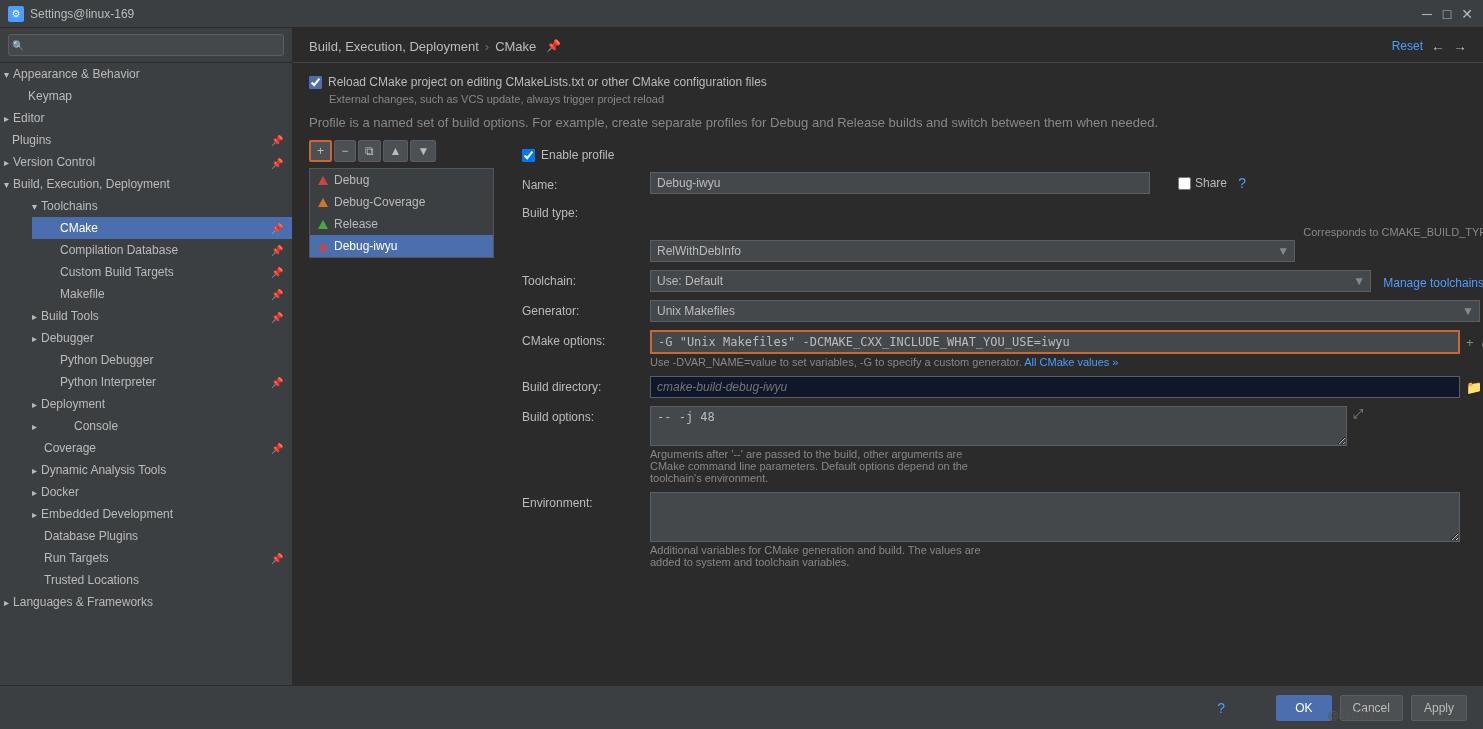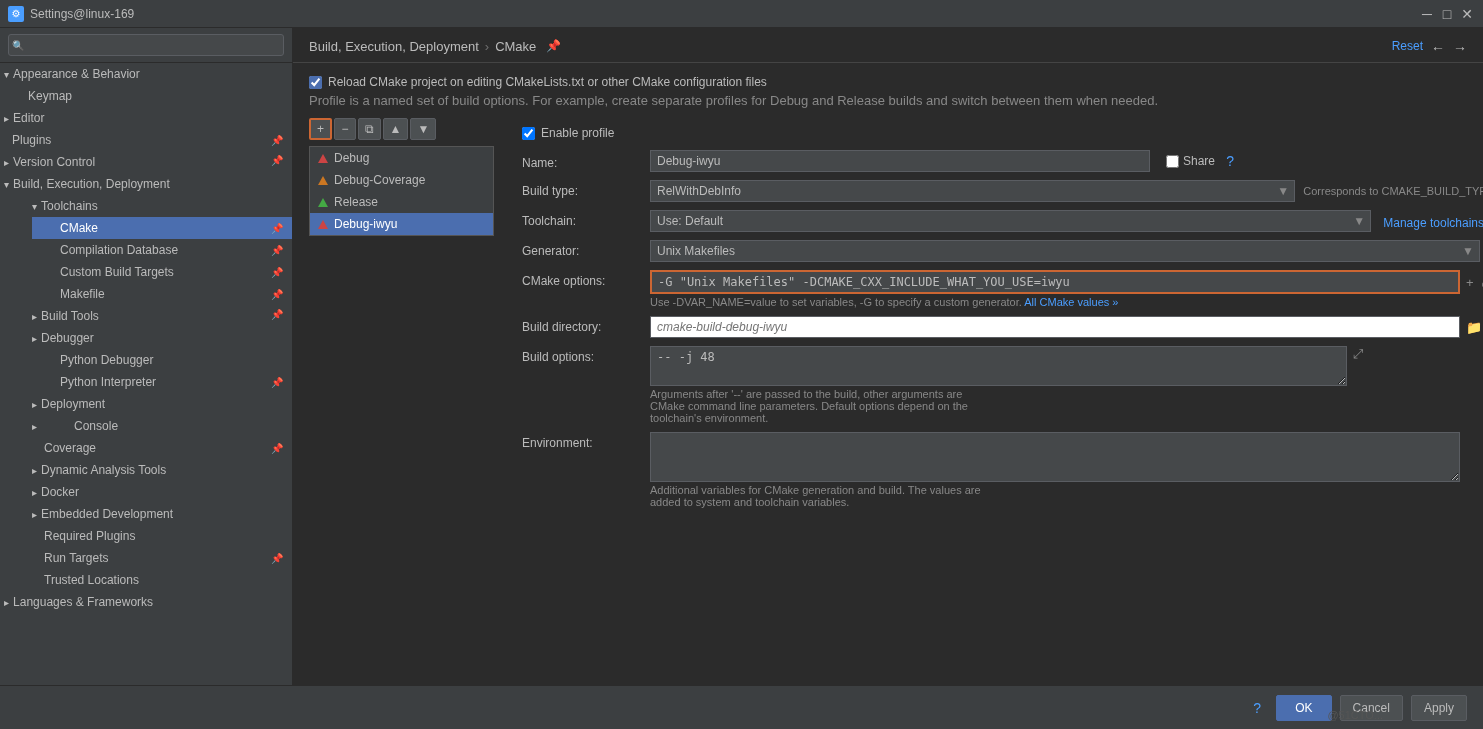--- a/index.html
+++ b/index.html
@@ -83,21 +83,21 @@
       display: flex;
       align-items: center;
       gap: 4px;
       color: #bbbbbb;
     }
     .sidebar-item.selected { background: #4b6eaf; color: white; }
     .sidebar-group {
       padding: 4px 8px 4px 4px;
       cursor: pointer;
       display: flex;
-      align-items: flex-start;
+      align-items: flex-end;
       gap: 4px;
       color: #bbbbbb;
       font-weight: 500;
     }
     .sidebar-group.expanded .arrow::before { content: '▾'; }
     .sidebar-group .arrow::before { content: '▸'; font-size: 10px; }
     .sidebar-sub { padding-left: 16px; }
     .sidebar-sub .sidebar-item { padding-left: 12px; }
     .pin-icon {
       margin-left: auto;
@@ -219,21 +219,21 @@
       border: 1px solid #5a5d62;
       color: #bbbbbb;
       padding: 3px 6px;
       font-size: 12px;
       outline: none;
     }
     .share-row {
       display: flex;
       align-items: center;
       gap: 4px;
-      margin-left: 8px;
+      margin-left: 20px;
     }
     .select-wrap {
       position: relative;
       flex: 1;
     }
     .form-select {
       width: 100%;
       background: #45484a;
       border: 1px solid #5a5d62;
       color: #bbbbbb;
@@ -275,21 +275,21 @@
       margin-top: 2px;
     }
     .cmake-options-link {
       color: #4b9eff;
       text-decoration: none;
       cursor: pointer;
       font-size: 11px;
     }
     .build-dir-input {
       width: 100%;
-      background: #ffffff;
+      background: #0f172a;
       border: 1px solid #5a5d62;
       color: #888;
       padding: 3px 6px;
       font-size: 12px;
       outline: none;
       font-style: italic;
     }
     .build-options-area {
       width: 100%;
       background: #45484a;
@@ -344,20 +344,21 @@
       gap: 8px;
     }
     .btn-ok {
       background: #4b6eaf;
       border: 1px solid #4b6eaf;
       color: white;
       padding: 5px 18px;
       cursor: pointer;
       font-size: 12px;
       border-radius: 2px;
+      margin-left: 36px;
     }
     .btn-cancel, .btn-apply {
       background: #4c5052;
       border: 1px solid #5a5d62;
       color: #bbbbbb;
       padding: 5px 12px;
       cursor: pointer;
       font-size: 12px;
       border-radius: 2px;
     }
@@ -556,21 +557,21 @@
       <div class="sidebar-group" style="padding-left:16px;">
         <span class="arrow"></span>
         <span>Docker</span>
       </div>
       <div class="sidebar-group" style="padding-left:16px;">
         <span class="arrow"></span>
         <span>Embedded Development</span>
       </div>
       <div class="sidebar-item" style="padding-left:28px;">
         <div class="sidebar-item-inner">
-          <span>Required Plugins</span>
+          <span>Database Plugins</span>
         </div>
       </div>
       <div class="sidebar-item" style="padding-left:28px;">
         <div class="sidebar-item-inner">
           <span>Run Targets</span>
           <span class="pin-icon">📌</span>
         </div>
       </div>
       <div class="sidebar-item" style="padding-left:28px;">
         <div class="sidebar-item-inner">
@@ -599,20 +600,21 @@
         <button class="nav-btn">→</button>
       </div>
     </div>
 
     <div class="content-scroll">
 
       <div class="checkbox-row">
         <input type="checkbox" id="reload-cb" checked="" style="">
         <label for="reload-cb">Reload CMake project on editing CMakeLists.txt or other CMake configuration files</label>
       </div>
+      <div class="desc-text">External changes, such as VCS update, always trigger project reload</div>
 
       <div class="profiles-section">
         <div class="section-desc">Profile is a named set of build options. For example, create separate profiles for Debug and Release builds and switch between them when needed.</div>
 
         <div class="profiles-container">
 
           <div>
             <div class="profiles-toolbar">
               <button class="toolbar-btn add-btn">+</button>
               <button class="toolbar-btn">−</button>
@@ -656,21 +658,21 @@
                   <label for="share-cb">Share</label>
                   <button class="help-btn">?</button>
                 </div>
               </div>
             </div>
 
             <div class="form-row">
               <span class="form-label">Build type:</span>
               <div class="form-control">
                 <div style="display:flex;align-items:center;gap:8px;">
-                  <div class="select-wrap" style="width:500px;">
+                  <div class="select-wrap" style="width:500px;margin-top:38px;">
                     <select class="form-select">
                       <option>RelWithDebInfo</option>
                       <option>Debug</option>
                       <option>Release</option>
                       <option>MinSizeRel</option>
                     </select>
                     <span class="select-arrow">▼</span>
                   </div>
                   <span style="color:#888;font-size:11px;">Corresponds to CMAKE_BUILD_TYPE</span>
                 </div>

